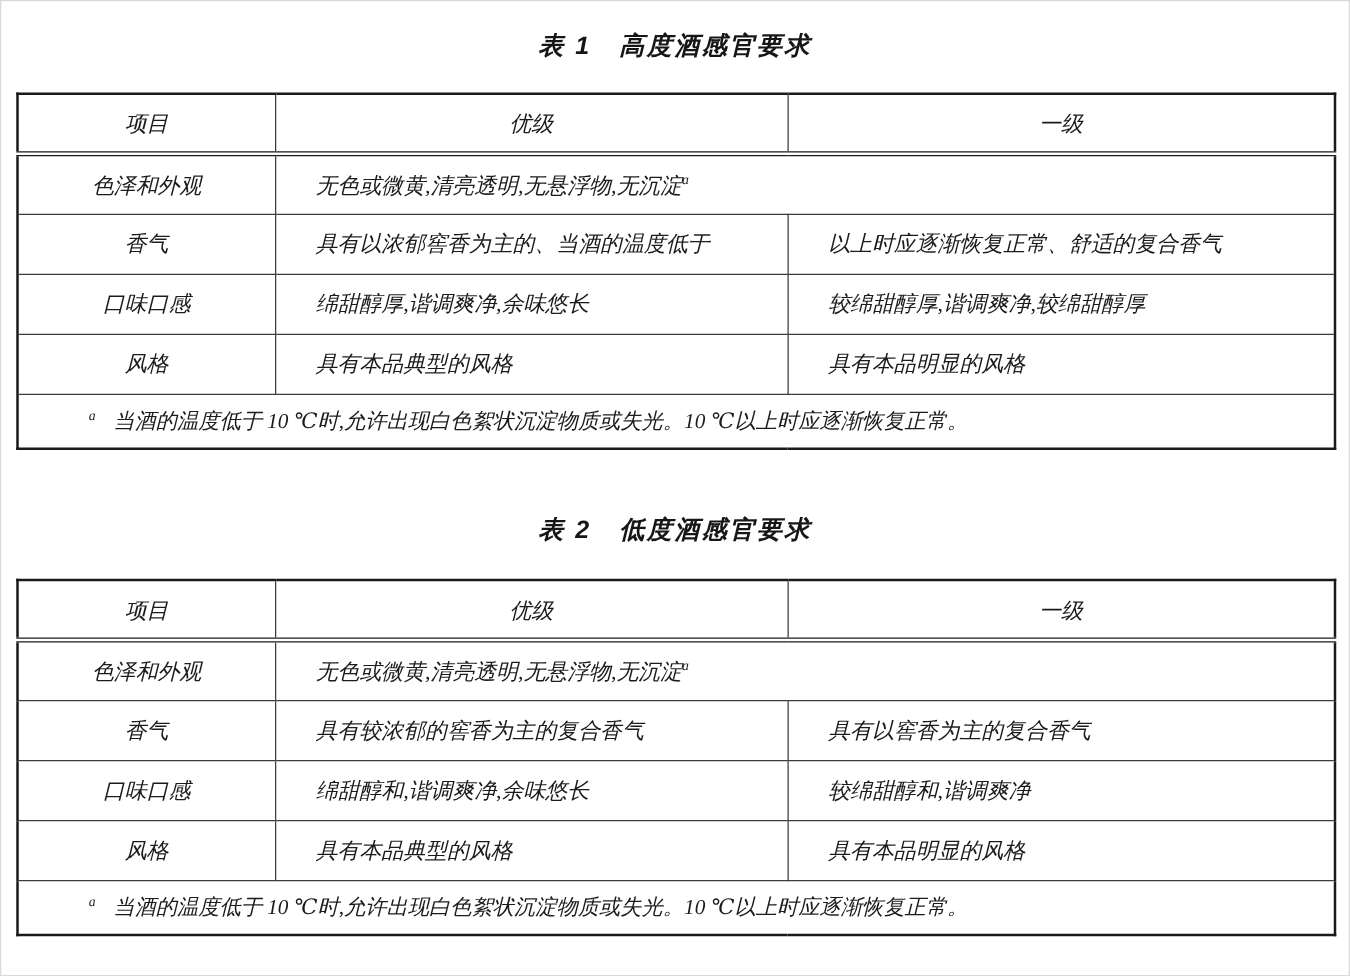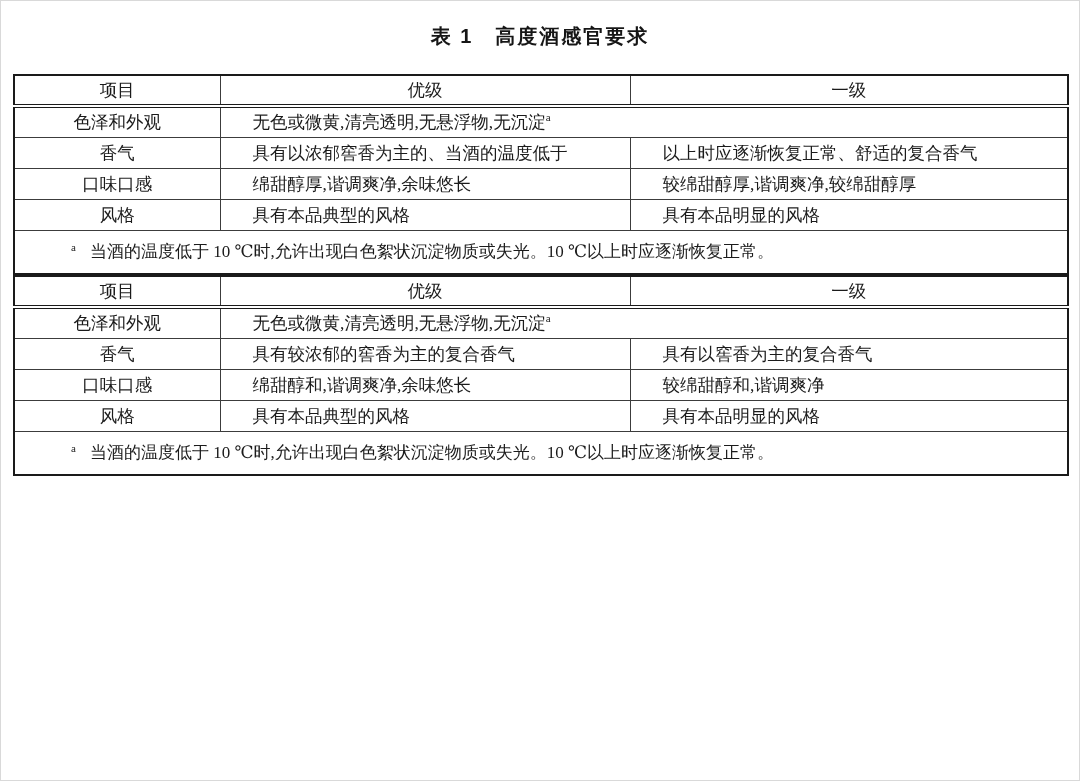--- a/index.html
+++ b/index.html
@@ -8,20 +8,21 @@
     background: #ffffff;
     font-family: "Liberation Serif", "DejaVu Serif", serif;
     color: #1b1b1b;
     overflow: hidden;
   }
   .page {
     width: 1080px; height: 781px;
     border: 1px solid #d9d9d9;
     background: #ffffff;
     padding-top: 16px;
+    font-style: italic;
   }
   .caption {
     text-align: center;
     font-family: "Liberation Sans", "DejaVu Sans", sans-serif;
     font-weight: bold;
     font-size: 20px;
     letter-spacing: 2px;
     color: #161616;
   }
   .caption .cap-label { margin-right: 1.1em; }
@@ -33,21 +34,21 @@
     border-collapse: collapse;
     table-layout: fixed;
     font-size: 17.5px;
   }
   table.spec col.c1 { width: 206px; }
   table.spec col.c2 { width: 410px; }
   table.spec col.c3 { width: 438px; }
   table.spec td, table.spec th {
     border: 1px solid #3c3c3c;
     font-weight: normal;
-    height: 31px;
+    height: 48px;
     vertical-align: middle;
     background: #ffffff;
     color: #1b1b1b;
   }
   
   table.spec { border: 2px solid #1a1a1a; }
   table.spec tr > *:first-child { border-left: 2px solid #1a1a1a; }
   table.spec tr > *:last-child { border-right: 2px solid #1a1a1a; }
   table.spec tr.hdr > * { border-top: 2px solid #1a1a1a; border-bottom: 4px double #1a1a1a; }
   table.spec tr.body-row:last-of-type > * { border-bottom: 2.5px solid #1a1a1a; }
@@ -110,20 +111,23 @@
         <td class="cell-left">具有本品明显的风格</td>
       </tr>
       <tr class="footnote-row">
         <td colspan="3">
           <sup class="fn-sup">a</sup><span>当酒的温度低于 10 ℃时,允许出现白色絮状沉淀物质或失光。10 ℃以上时应逐渐恢复正常。</span>
         </td>
       </tr>
     </tbody>
   </table>
 
+  <div class="caption caption-2">
+    <span class="cap-label">表 2</span><span>低度酒感官要求</span>
+  </div>
 
   <table class="spec">
     <colgroup>
         <col class="c1">
         <col class="c2">
         <col class="c3">
       </colgroup>
     <tbody>
       <tr class="hdr">
         <th class="cell-center">项目</th>

